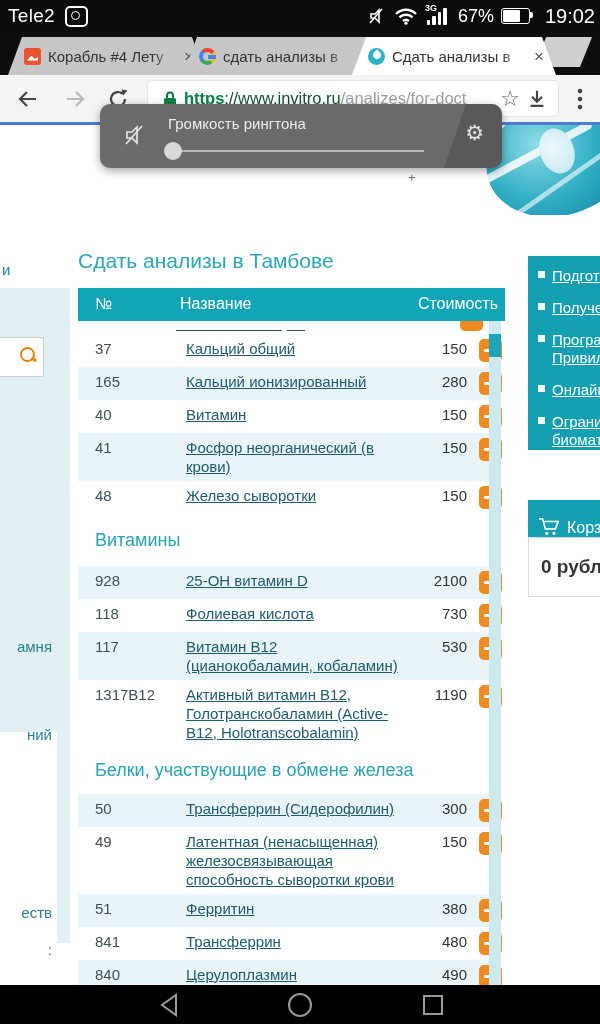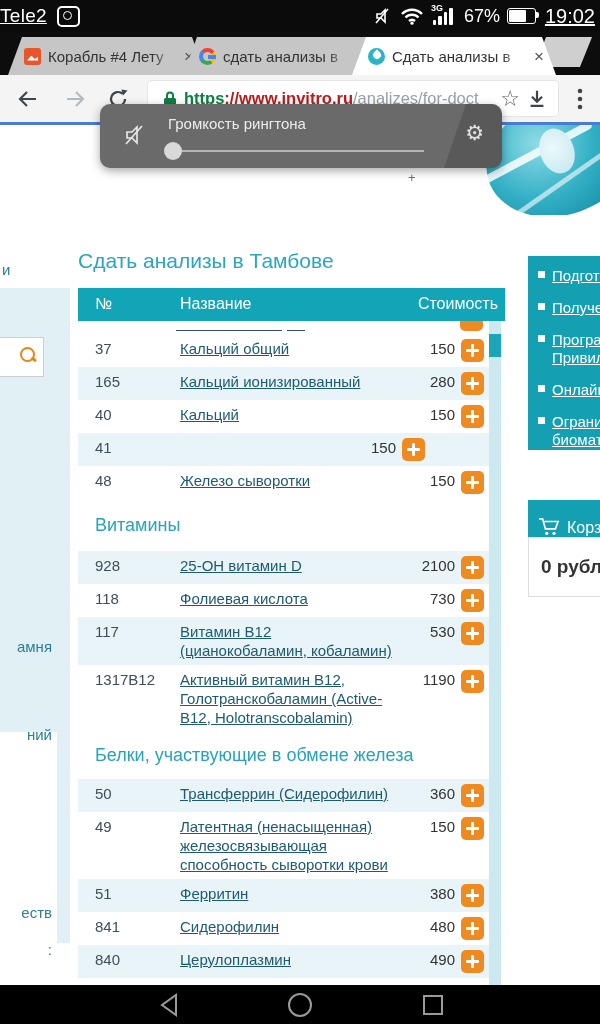--- a/index.html
+++ b/index.html
@@ -2,33 +2,33 @@
 <html><head>
 <meta charset="utf-8">
 <style>
   html,body{margin:0;padding:0;background:#222;}
   #screen{position:relative;width:600px;height:1024px;background:#fff;overflow:hidden;
     font-family:"Liberation Sans",sans-serif;-webkit-font-smoothing:antialiased;}
 
   
   .status-bar{position:absolute;left:0;top:0;width:600px;height:32px;background:#0b0b0b;
     display:flex;align-items:center;color:#fff;}
-  .sb-carrier{font-size:19px;letter-spacing:.3px;text-decoration:underline;}
+  .sb-carrier{font-size:19px;margin-left:8px;letter-spacing:.3px;}
   .sb-cam{width:19px;height:17px;border:2px solid #fff;border-radius:5px;margin-left:10px;position:relative;}
   .sb-cam::after{content:"";position:absolute;left:4px;top:3px;width:7px;height:7px;border:1.6px solid #fff;border-radius:50%;}
   .sb-right{margin-left:auto;display:flex;align-items:center;gap:7px;margin-right:5px;}
   .sb-3g-wrap{position:relative;width:26px;height:22px;}
   .sb-3g{position:absolute;left:0;top:-2px;font-size:9px;font-weight:bold;color:#fff;}
   .sig{position:absolute;bottom:2px;left:2px;display:flex;align-items:flex-end;gap:2px;}
   .sig i{display:block;width:3.5px;background:#fff;border-radius:1px;}
   .sb-batt-pct{font-size:18px;}
   .sb-batt{position:relative;width:27px;height:14px;border:1.6px solid #fff;border-radius:3px;}
   .sb-batt::before{content:"";position:absolute;left:1px;top:1px;bottom:1px;width:62%;background:#fff;border-radius:1px;}
   .sb-batt::after{content:"";position:absolute;right:-4px;top:3px;width:2.5px;height:6px;background:#fff;border-radius:0 2px 2px 0;}
-  .sb-time{font-size:20px;margin-left:2px;text-decoration:underline;}
+  .sb-time{font-size:20px;margin-left:8px;}
 
   
   .tab-strip{position:absolute;left:0;top:32px;width:600px;height:43px;background:#0d0d0d;}
   .tab{position:absolute;top:5px;height:38px;display:flex;align-items:center;padding:0 8px 0 16px;
     clip-path:polygon(14px 0,calc(100% - 14px) 0,100% 100%,0 100%);--tabbg:#c6c6c6;background:var(--tabbg);}
   .tab.active{--tabbg:#ffffff;z-index:3;}
   .tab-title{position:relative;flex:1;overflow:hidden;white-space:nowrap;font-size:15px;color:#333;margin:0 2px 0 7px;}
   .tab-title::after{content:"";position:absolute;right:0;top:0;bottom:0;width:26px;
     background:linear-gradient(to right,rgba(255,255,255,0),var(--tabbg));}
   .tab-close{font-size:17px;color:#555;padding:0 4px;line-height:1;}
@@ -44,21 +44,21 @@
     border-radius:0 50% 50% 50%;transform:rotate(45deg);}
   .tab-stub{position:absolute;left:540px;top:5px;width:46px;height:30px;background:#cfcfcf;transform:skewX(-22deg);}
 
   
   .toolbar{position:absolute;left:0;top:75px;width:600px;height:47px;background:#f4f4f4;z-index:2;}
   .tb-icon{position:absolute;top:9px;width:30px;height:30px;display:flex;align-items:center;justify-content:center;}
   .omnibox{position:absolute;left:148px;top:6px;width:410px;height:35px;background:#fff;border-radius:4px;
     box-shadow:0 0 0 1px rgba(0,0,0,.06);display:flex;align-items:center;overflow:hidden;}
   .url-text{font-size:16.5px;white-space:nowrap;margin-left:6px;overflow:hidden;}
   .url-scheme{color:#0b8043;font-weight:bold;}
-  .url-host{color:#b91c1c;font-weight:bold;}
+  .url-host{color:#14532d;}
   .url-path{color:#9aa0a6;}
   .ob-star{margin-left:auto;font-size:22px;color:#5f6368;padding:0 6px;line-height:1;}
   .blue-line{position:absolute;left:0;top:122px;width:600px;height:3px;background:#4a7bd5;z-index:2;}
 
   
   .vol-overlay{position:absolute;left:100px;top:104px;width:402px;height:64px;background:#6a6a6a;border-radius:10px;
     z-index:30;box-shadow:0 3px 10px rgba(0,0,0,.35);}
   .vol-dark-cap{position:absolute;right:0;top:0;bottom:0;width:58px;background:rgba(40,40,40,.25);
     border-radius:0 10px 10px 0;clip-path:polygon(22px 0,100% 0,100% 100%,0 100%);}
   .vol-mute{position:absolute;left:22px;top:18px;}
@@ -98,21 +98,21 @@
   .price-table{position:absolute;left:78px;top:163px;width:427px;height:697px;background:#fff;}
   .pt-header{position:relative;height:33px;background:#12a5b8;color:#fff;font-size:16px;}
   .pt-header span{position:absolute;top:7px;}
   .pth-num{left:17px;}
   .pth-name{left:102px;}
   .pth-price{right:7px;}
   .pt-scroll-track{position:absolute;left:411px;top:33px;width:12px;height:664px;background:#cde9f0;}
   .pt-scroll-thumb{position:absolute;left:0;top:13px;width:12px;height:23px;background:#1aa6b8;}
   .pt-body{position:absolute;left:0;top:33px;width:411px;}
   .t-row{min-height:29px;box-sizing:border-box;padding:5px 20px 5px 17px;display:grid;
-    grid-template-columns:85px 222px 59px 23px;align-items:start;font-size:15px;line-height:19px;}
+    grid-template-columns:85px 222px 59px 23px;align-items:start;font-size:15px;line-height:19px;gap:6px;}
   .t-row.shaded{background:#e9f4f8;}
   .t-num{color:#3f4e58;}
   .t-name a{color:#1e5a70;text-decoration:underline;}
   .t-price{text-align:right;padding-right:6px;color:#333;}
   .plus-btn{width:23px;height:23px;border-radius:5px;background:#ee8a1f;position:relative;}
   .plus-btn::before{content:"";position:absolute;left:5px;top:10px;width:13px;height:3px;background:#fff;border-radius:1px;}
   .plus-btn::after{content:"";position:absolute;left:10px;top:5px;width:3px;height:13px;background:#fff;border-radius:1px;}
   .t-fragment{position:relative;height:13px;background:#fff;}
   .t-frag-line1{position:absolute;left:98px;bottom:3px;width:106px;height:1.5px;background:#32505c;}
   .t-frag-line2{position:absolute;left:209px;bottom:3px;width:18px;height:1.5px;background:#32505c;}
@@ -271,26 +271,27 @@
             <span class="plus-btn"></span>
           </div>
           <div class="t-row shaded">
             <span class="t-num">165</span>
             <span class="t-name"><a>Кальций ионизированный</a></span>
             <span class="t-price">280</span>
             <span class="plus-btn"></span>
           </div>
           <div class="t-row">
             <span class="t-num">40</span>
-            <span class="t-name"><a>Кальций</a></span>
+            <span class="t-name"><a>Витамин</a></span>
             <span class="t-price">150</span>
             <span class="plus-btn"></span>
           </div>
           <div class="t-row shaded">
             <span class="t-num">41</span>
+            <span class="t-name"><a>Фосфор неорганический (в крови)</a></span>
             <span class="t-price">150</span>
             <span class="plus-btn"></span>
           </div>
           <div class="t-row">
             <span class="t-num">48</span>
             <span class="t-name"><a>Железо сыворотки</a></span>
             <span class="t-price">150</span>
             <span class="plus-btn"></span>
           </div>
           <div class="t-section-title">Витамины</div>
@@ -315,38 +316,38 @@
           <div class="t-row">
             <span class="t-num">1317B12</span>
             <span class="t-name"><a>Активный витамин B12, Голотранскобаламин (Active-B12, Holotranscobalamin)</a></span>
             <span class="t-price">1190</span>
             <span class="plus-btn"></span>
           </div>
           <div class="t-section-title tight">Белки, участвующие в обмене железа</div>
           <div class="t-row shaded">
             <span class="t-num">50</span>
             <span class="t-name"><a>Трансферрин (Сидерофилин)</a></span>
-            <span class="t-price">360</span>
+            <span class="t-price">300</span>
             <span class="plus-btn"></span>
           </div>
           <div class="t-row">
             <span class="t-num">49</span>
             <span class="t-name"><a>Латентная (ненасыщенная) железосвязывающая способность сыворотки крови</a></span>
             <span class="t-price">150</span>
             <span class="plus-btn"></span>
           </div>
           <div class="t-row shaded">
             <span class="t-num">51</span>
             <span class="t-name"><a>Ферритин</a></span>
             <span class="t-price">380</span>
             <span class="plus-btn"></span>
           </div>
           <div class="t-row">
             <span class="t-num">841</span>
-            <span class="t-name"><a>Сидерофилин</a></span>
+            <span class="t-name"><a>Трансферрин</a></span>
             <span class="t-price">480</span>
             <span class="plus-btn"></span>
           </div>
           <div class="t-row shaded">
             <span class="t-num">840</span>
             <span class="t-name"><a>Церулоплазмин</a></span>
             <span class="t-price">490</span>
             <span class="plus-btn"></span>
           </div>
         </div>

